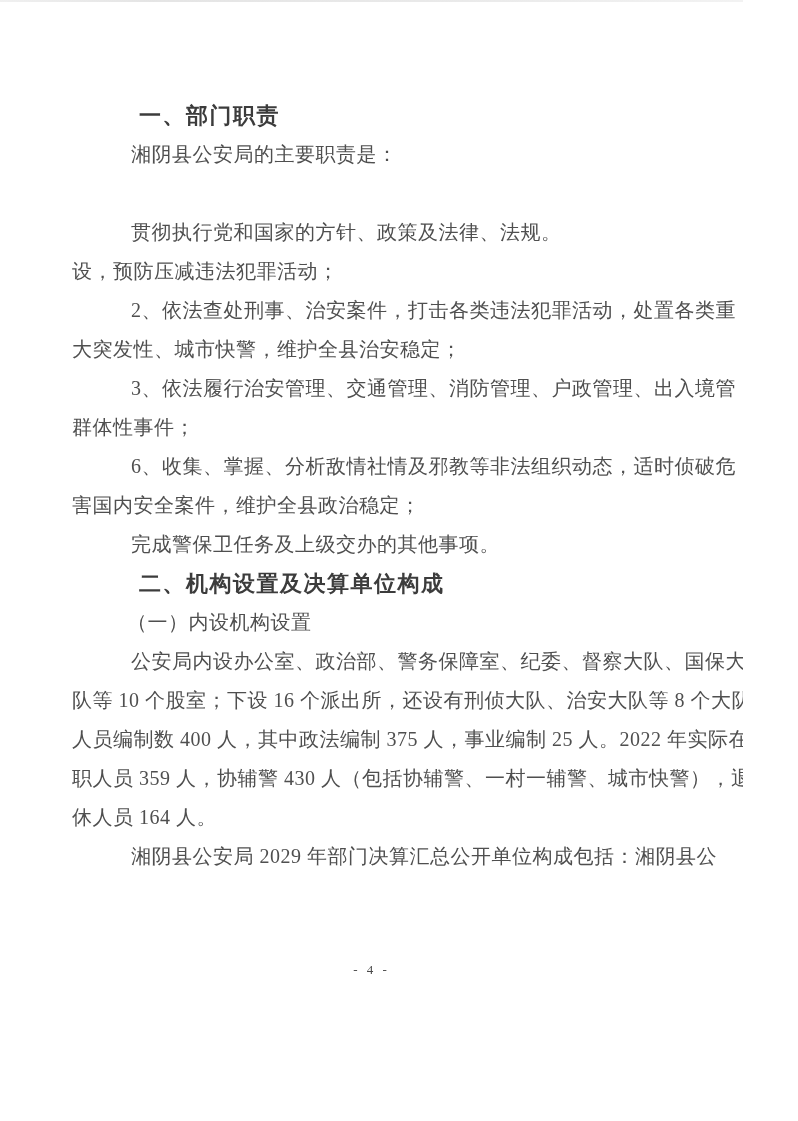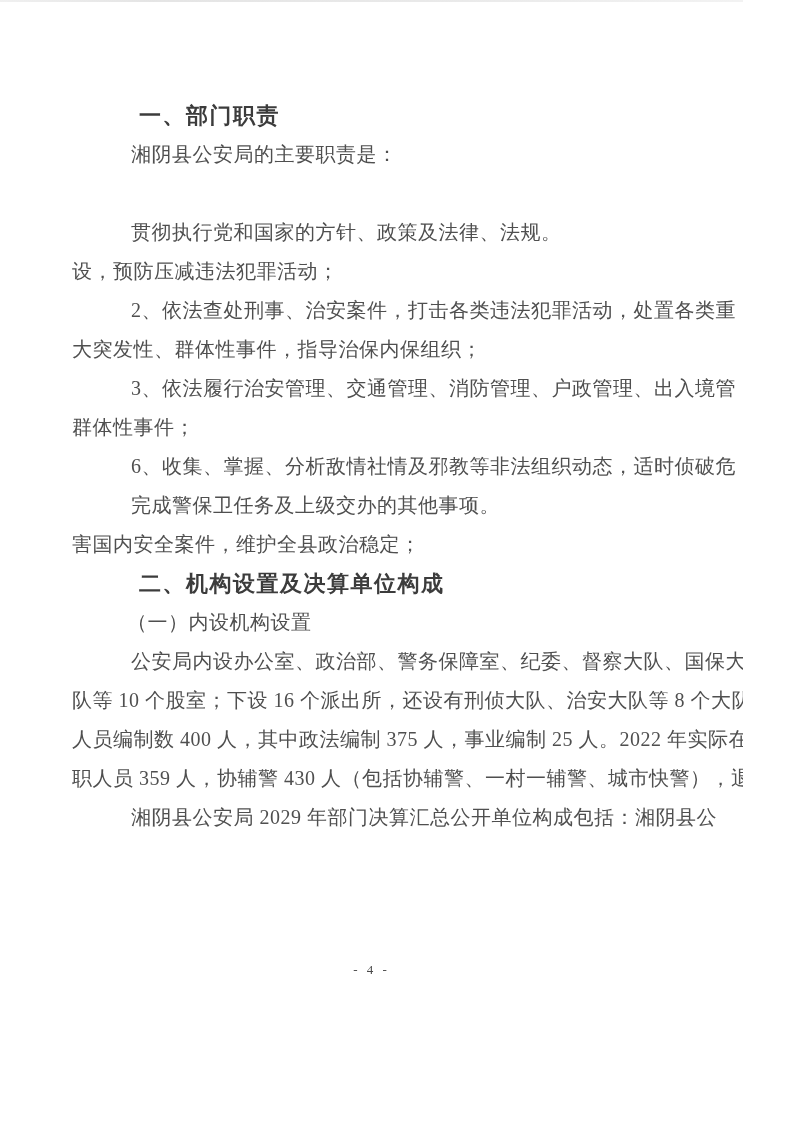--- a/index.html
+++ b/index.html
@@ -68,29 +68,30 @@
 <div class="page">
   <div class="scan-edge"></div>
 
   <div class="content">
     <div class="line heading">一、部门职责</div>
     <div class="line indent">湘阴县公安局的主要职责是：</div>
     <div class="line blank"></div>
     <div class="line indent">贯彻执行党和国家的方针、政策及法律、法规。</div>
     <div class="line">设，预防压减违法犯罪活动；</div>
     <div class="line indent">2、依法查处刑事、治安案件，打击各类违法犯罪活动，处置各类重</div>
-    <div class="line">大突发性、群体性事件，指导治保内保组织；</div>
+    <div class="line">大突发性、城市快警，维护全县治安稳定；</div>
     <div class="line indent">3、依法履行治安管理、交通管理、消防管理、户政管理、出入境管</div>
     <div class="line">群体性事件；</div>
     <div class="line indent">6、收集、掌握、分析敌情社情及邪教等非法组织动态，适时侦破危</div>
+    <div class="line">害国内安全案件，维护全县政治稳定；</div>
     <div class="line indent">完成警保卫任务及上级交办的其他事项。</div>
-    <div class="line">害国内安全案件，维护全县政治稳定；</div>
     <div class="line heading">二、机构设置及决算单位构成</div>
     <div class="line sub">（一）内设机构设置</div>
     <div class="line indent">公安局内设办公室、政治部、警务保障室、纪委、督察大队、国保大</div>
     <div class="line">队等 10 个股室；下设 16 个派出所，还设有刑侦大队、治安大队等 8 个大队。</div>
     <div class="line">人员编制数 400 人，其中政法编制 375 人，事业编制 25 人。2022 年实际在</div>
     <div class="line">职人员 359 人，协辅警 430 人（包括协辅警、一村一辅警、城市快警），退</div>
+    <div class="line">休人员 164 人。</div>
     <div class="line indent">湘阴县公安局 2029 年部门决算汇总公开单位构成包括：湘阴县公</div>
   </div>
 
   <div class="pagenum">- 4 -</div>
 </div>
 
 </body></html>

